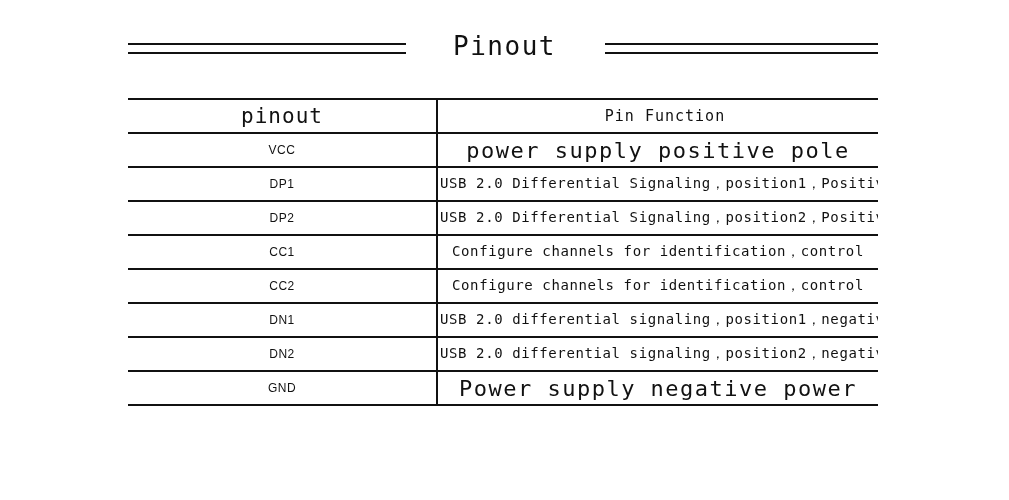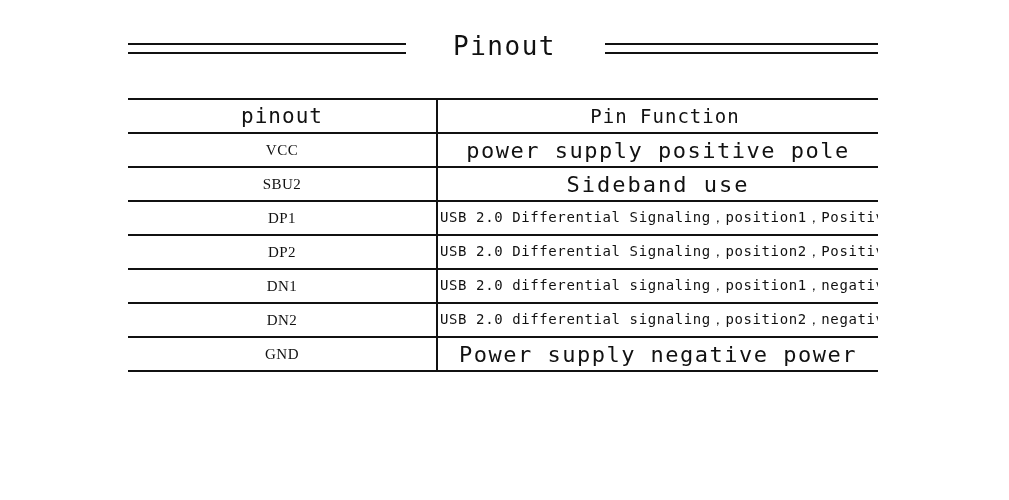--- a/index.html
+++ b/index.html
@@ -83,26 +83,26 @@
   }
   
   .pin-table th.col-pin,
   .pin-table td.col-pin {
     border-right: 2px solid #111111;
   }
 
   
   .pin-table tr.header-row { height: 34px; }
   .pin-table tr.header-row th.col-pin  { font-size: 21px; letter-spacing: 1px; }
-  .pin-table tr.header-row th.col-func { font-size: 19px; letter-spacing: 1px; padding-left: 16px; }
+  .pin-table tr.header-row th.col-func { font-size: 15px; letter-spacing: 1px; padding-left: 16px; }
 
   
   td.col-pin {
-    font-family: Liberation Serif, serif;
-    font-size: 15px;
+    font-family: Liberation Sans, sans-serif;
+    font-size: 12px;
     letter-spacing: 0.5px;
   }
 
   
   td.col-func { letter-spacing: 0.5px; }
   td.col-func.fn-lg { font-size: 22px; letter-spacing: 1.5px; }
   td.col-func.fn-md { font-size: 22px; letter-spacing: 2px; }
   td.col-func.fn-sm { font-size: 14px; letter-spacing: 0.6px; }
 </style>
 </head>
@@ -126,30 +126,34 @@
         <th class="col-pin">pinout</th>
         <th class="col-func">Pin Function</th>
       </tr>
     </thead>
     <tbody id="table-body">
         <tr>
           <td class="col-pin">VCC</td>
           <td class="col-func fn-lg">power supply positive pole</td>
         </tr>
         <tr>
-          <td class="col-pin">SBU2</td>
-          <td class="col-func fn-md">Sideband use</td>
-        </tr>
-        <tr>
           <td class="col-pin">DP1</td>
           <td class="col-func fn-sm">USB 2.0 Differential Signaling，position1，Positive</td>
         </tr>
         <tr>
           <td class="col-pin">DP2</td>
           <td class="col-func fn-sm">USB 2.0 Differential Signaling，position2，Positive</td>
+        </tr>
+        <tr>
+          <td class="col-pin">CC1</td>
+          <td class="col-func fn-sm">Configure channels for identification，control</td>
+        </tr>
+        <tr>
+          <td class="col-pin">CC2</td>
+          <td class="col-func fn-sm">Configure channels for identification，control</td>
         </tr>
         <tr>
           <td class="col-pin">DN1</td>
           <td class="col-func fn-sm">USB 2.0 differential signaling，position1，negative</td>
         </tr>
         <tr>
           <td class="col-pin">DN2</td>
           <td class="col-func fn-sm">USB 2.0 differential signaling，position2，negative</td>
         </tr>
         <tr>

